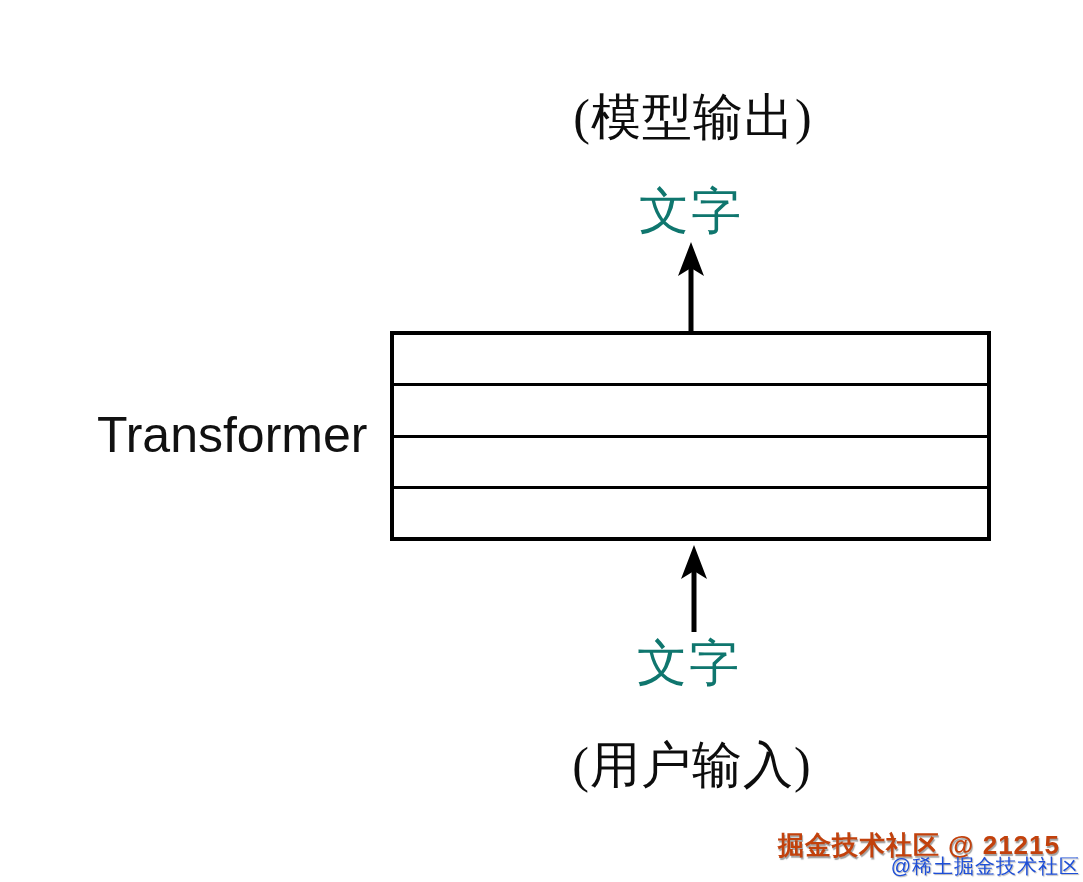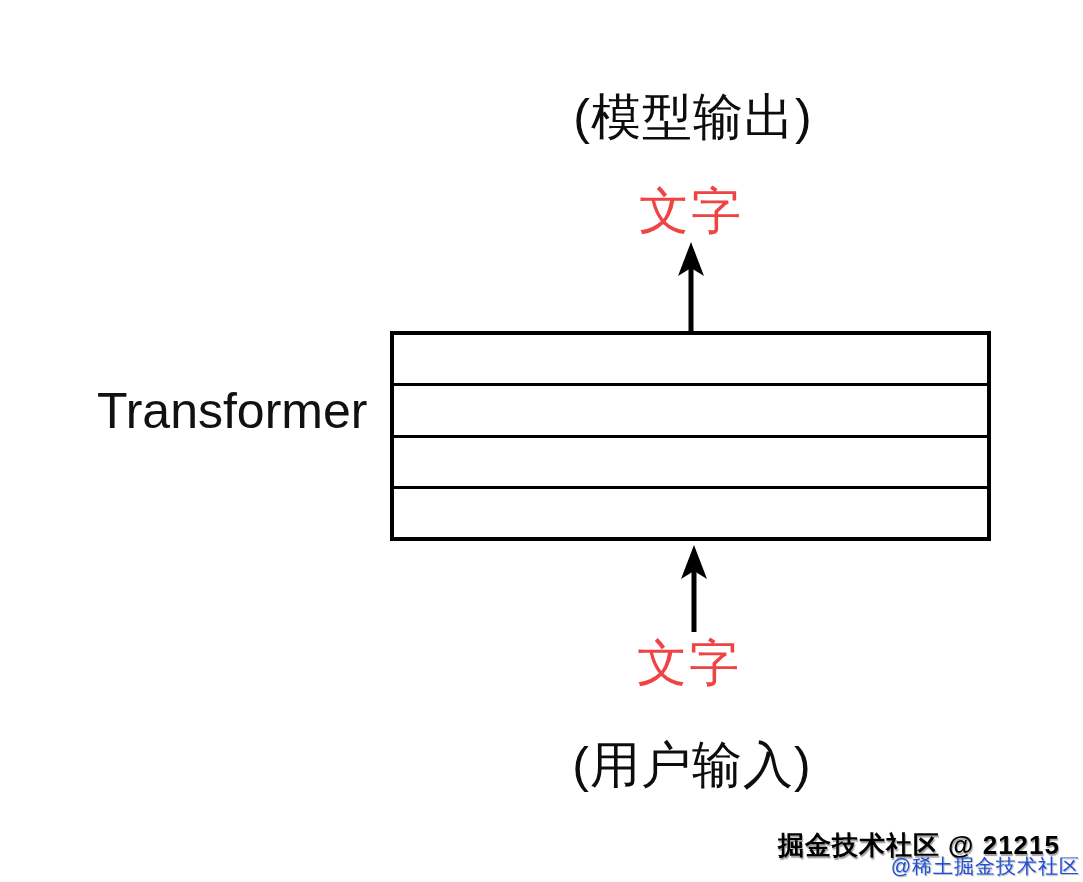--- a/index.html
+++ b/index.html
@@ -14,31 +14,32 @@
     color: #0d0d0d;
   }
   .caption {
     position: absolute;
     transform: translateX(-50%);
     font-size: 50px;
     font-weight: 500;
     letter-spacing: 1px;
     white-space: nowrap;
     color: #0d0d0d;
+    font-family: Liberation Serif, serif;
   }
   .top-caption { left: 693px; top: 84px; }
   .bottom-caption { left: 692px; top: 714px; margin-top: 18px; }
   .big-text {
     position: absolute;
     transform: translateX(-50%);
     font-size: 50px;
     font-weight: 500;
     letter-spacing: 2px;
     white-space: nowrap;
-    color: #ef4444;
+    color: #0f766e;
   }
   .top-text { left: 691px; top: 178px; }
   .bottom-text { left: 689px; top: 630px; }
   .arrow { position: absolute; display: block; }
   .arrow-top { left: 671px; top: 242px; }
   .arrow-bottom { left: 674px; top: 545px; }
   .t-box {
     position: absolute;
     left: 390px;
     top: 331px;
@@ -46,36 +47,36 @@
     height: 210px;
     border: 4px solid #000000;
     background: #ffffff;
   }
   .layers { display: flex; flex-direction: column; width: 100%; height: 100%; }
   .layer-row { flex: 1 1 0; background: #ffffff; }
   .layer-row + .layer-row { border-top: 3px solid #000000; }
   .t-label {
     position: absolute;
     left: 97px;
-    top: 382px;
+    top: 406px;
     font-size: 50px;
     font-weight: 400;
     letter-spacing: 0px;
     color: #111111;
     white-space: nowrap;
   }
   .wm1 {
     position: absolute;
     right: 23px;
     top: 828px;
     font-size: 26px;
     font-weight: 700;
     letter-spacing: 1px;
     white-space: nowrap;
-    color: #000000;
+    color: #c2410c;
     text-shadow: 1px 2px 1px rgba(130,130,130,0.75), -1px -1px 0 rgba(255,255,255,0.9);
   }
   .wm2 {
     position: absolute;
     right: 3px;
     top: 853px;
     font-size: 20px;
     font-weight: 400;
     letter-spacing: 1px;
     white-space: nowrap;

